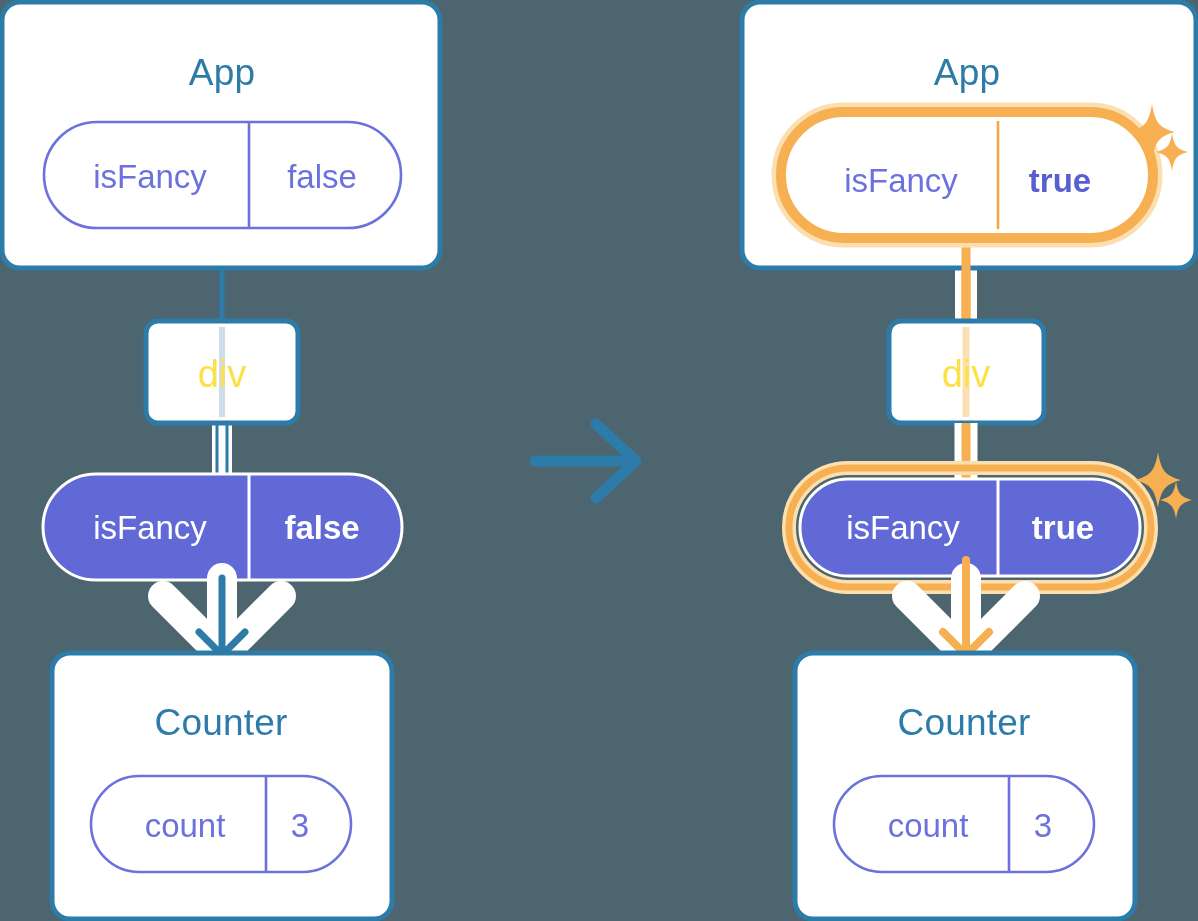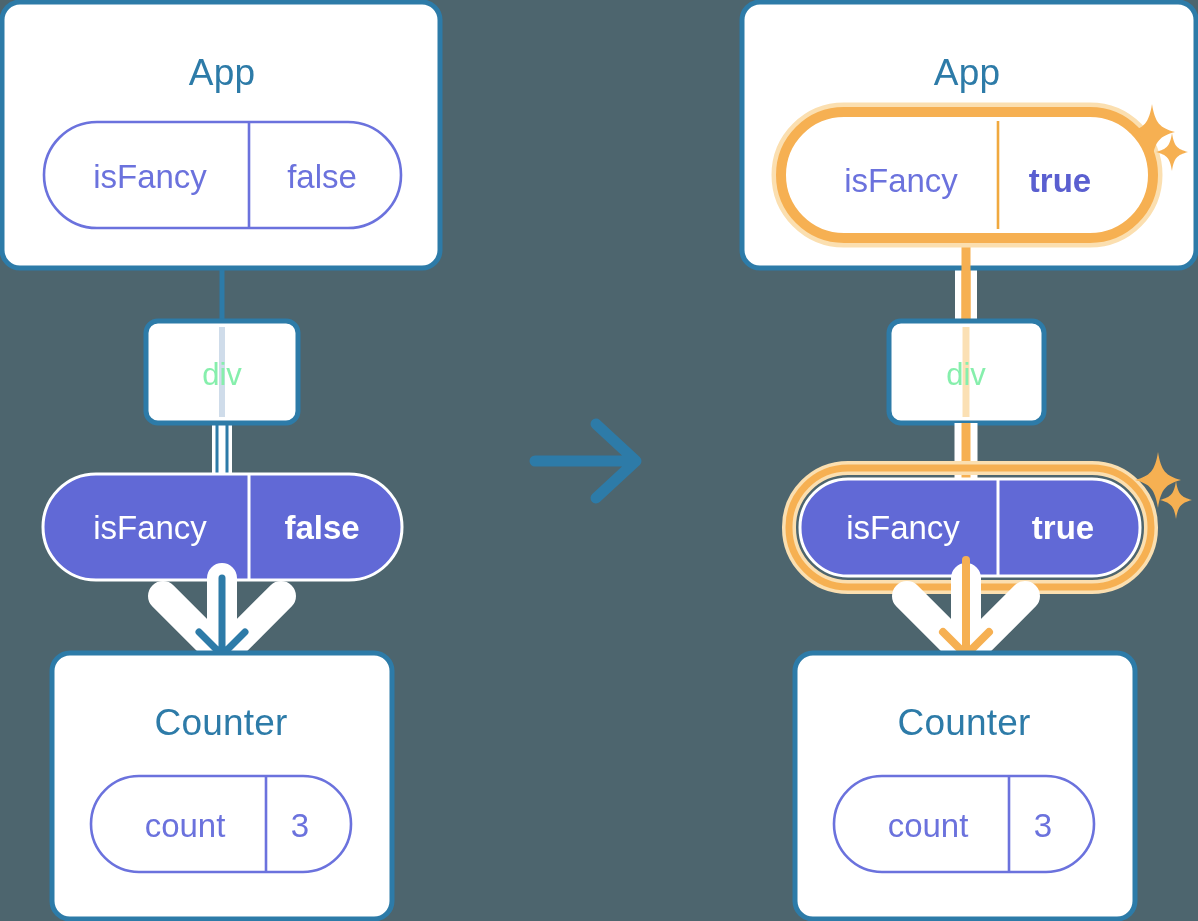--- a/index.html
+++ b/index.html
@@ -31,22 +31,22 @@
     white-space: nowrap;
     line-height: 1;
     pointer-events: none;
   }
   .comp-title {
     color: #2d7ba8;
     font-size: 37px;
     letter-spacing: 0.2px;
   }
   .div-title {
-    color: #86efac;
-    font-size: 31px;
+    color: #fde047;
+    font-size: 38px;
   }
   .pill-key-light {
     color: #6b72dd;
     font-size: 33px;
   }
   .pill-val-light {
     color: #6b72dd;
     font-size: 33px;
   }
   .pill-key-dark {

